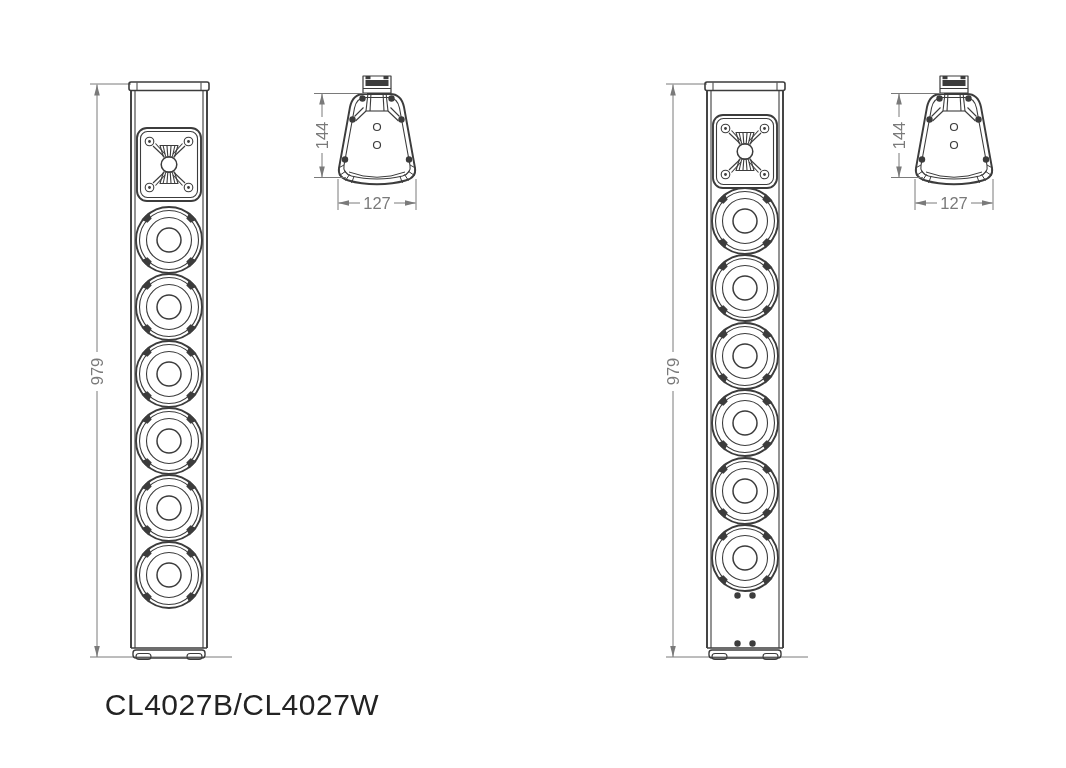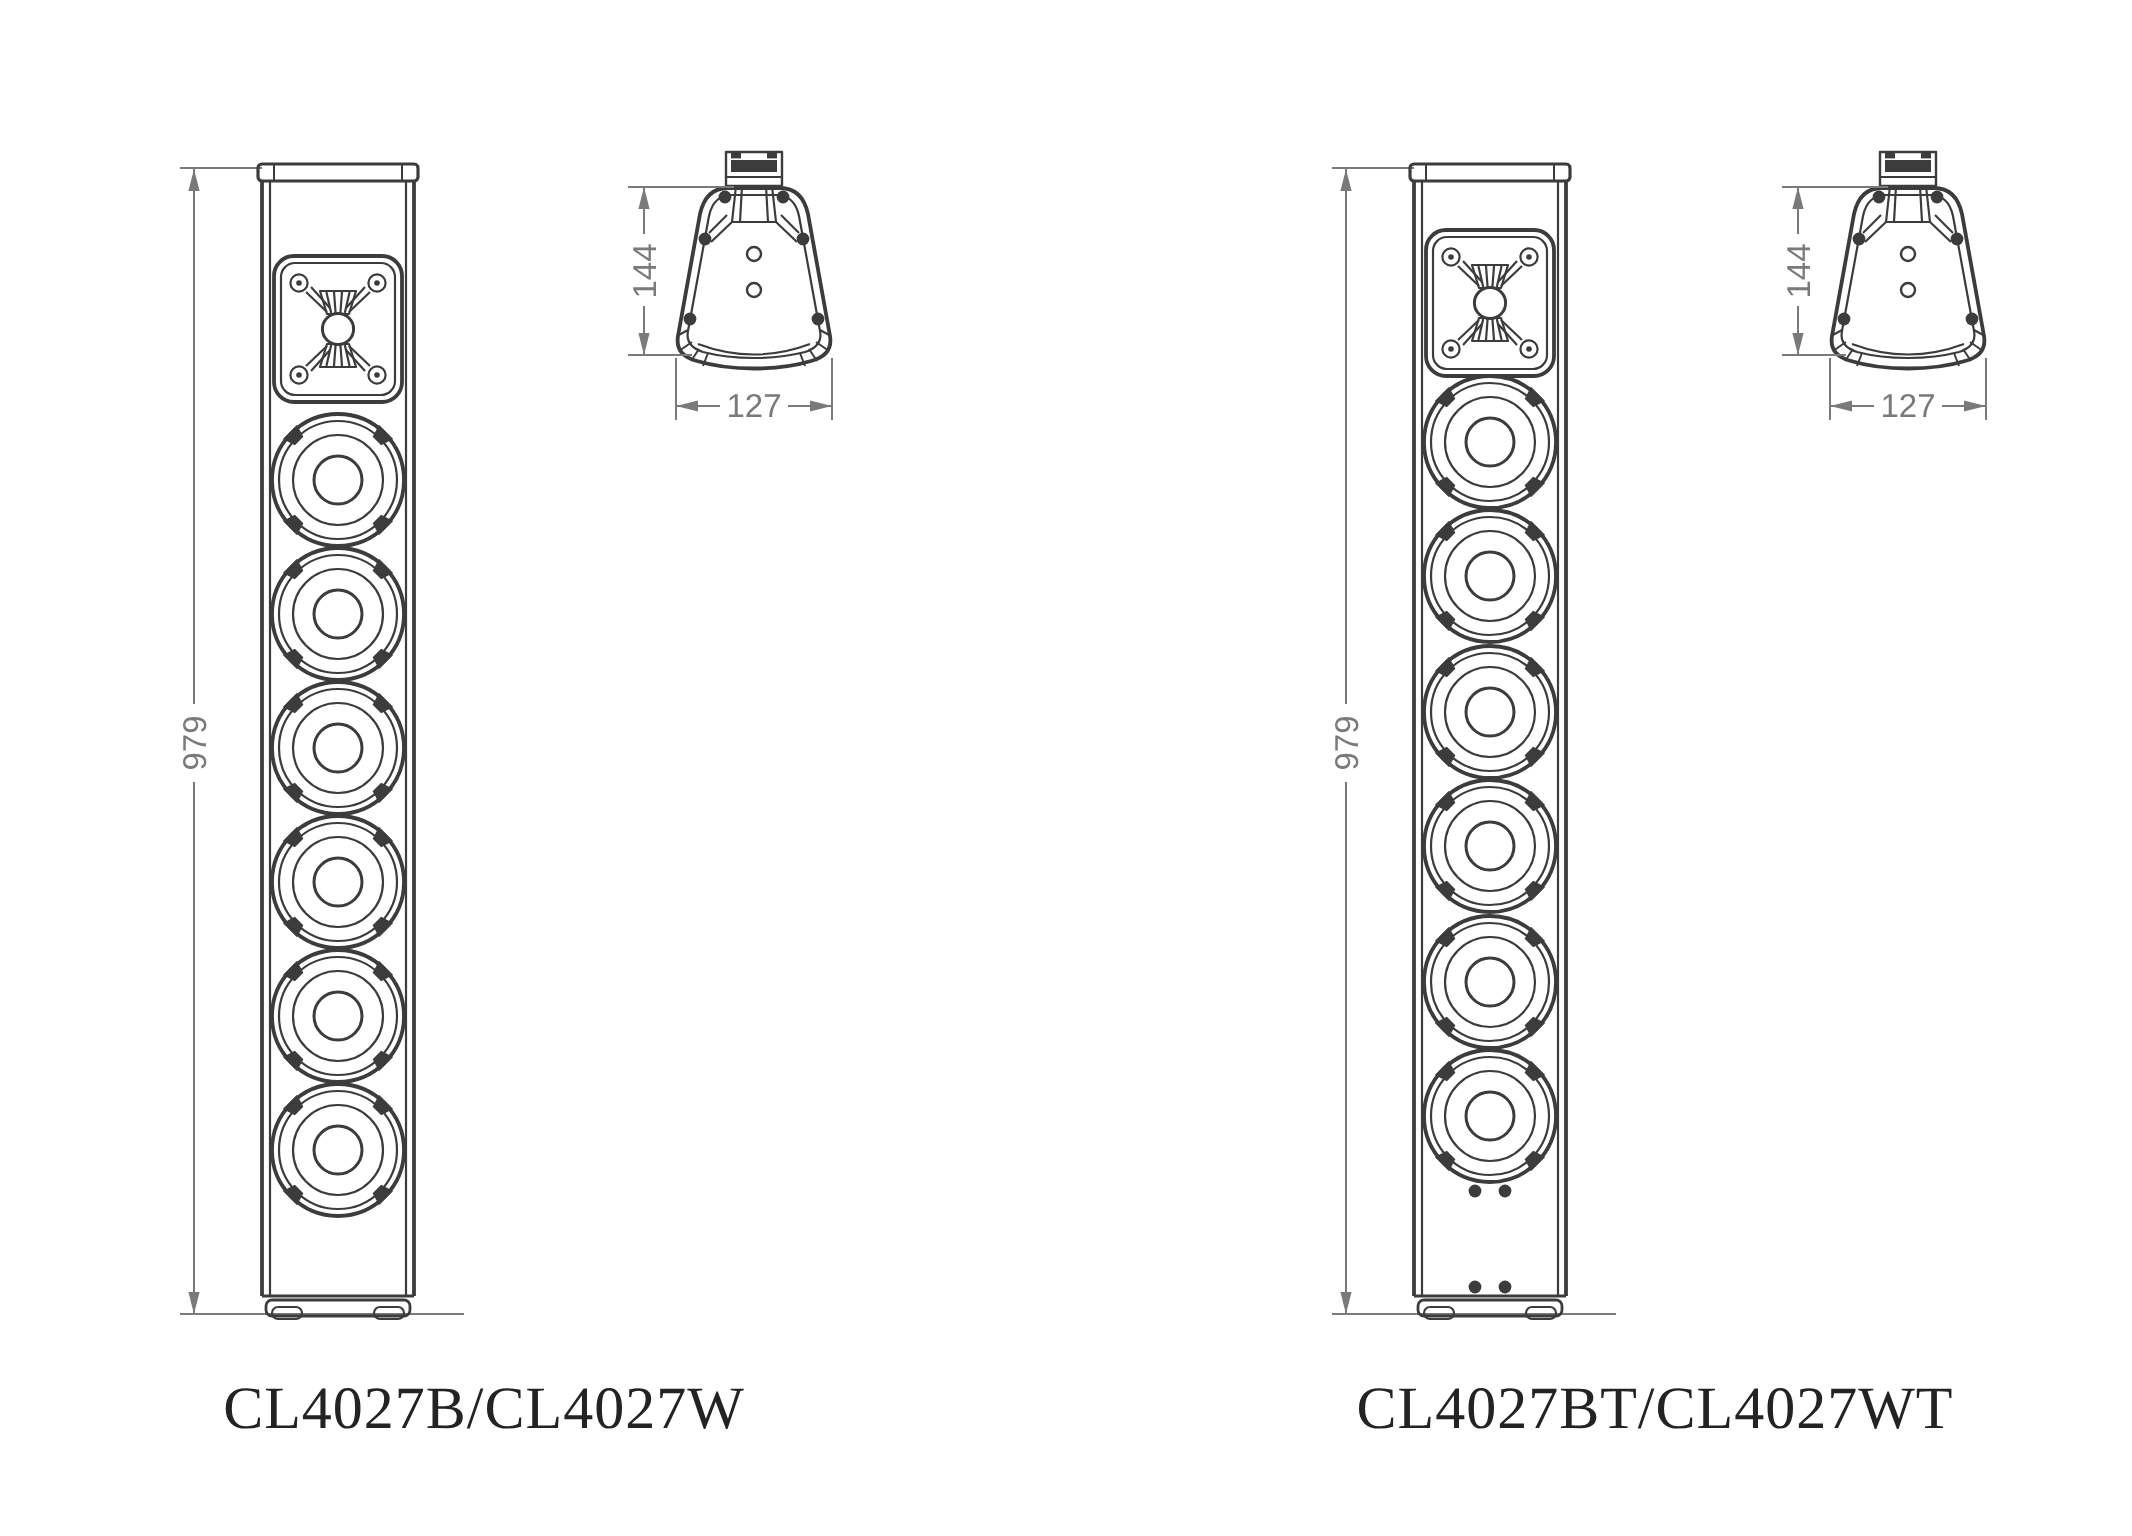--- a/index.html
+++ b/index.html
@@ -12,21 +12,21 @@
   .stage{position:relative;width:1066px;height:768px;background:var(--background);
          font-family:"Liberation Sans", sans-serif;overflow:hidden;}
   svg{position:absolute;left:0;top:0;}
   svg *{vector-effect:non-scaling-stroke;}
   .ln{stroke:var(--line);fill:none;stroke-linejoin:round;}
   .fl{fill:var(--line);stroke:none;}
   .dim{stroke:var(--dim);fill:none;stroke-width:1;}
   .dimfl{fill:var(--dim);stroke:none;}
   .dimtxt{fill:var(--dim);stroke:none;font:16.5px "Liberation Sans", sans-serif;}
   .model-label{position:absolute;color:var(--label);font-size:30px;letter-spacing:.5px;
-               text-align:center;white-space:nowrap;font-family:Liberation Serif, serif;}
+               text-align:center;white-space:nowrap;font-family:Liberation Sans, sans-serif;}
 </style>
 </head>
 <body>
 
 <div class="stage">
 
 <svg width="1066" height="768" viewBox="0 0 1066 768">
   <defs>
 
     <path id="arrow" d="M0,0 L-2.8,11 L2.8,11 Z"></path>
@@ -228,15 +228,14 @@
       <line class="dim" x1="971" y1="203" x2="992.5" y2="203"></line>
       <use href="#arrow" class="dimfl" transform="translate(915,203) rotate(-90)"></use>
       <use href="#arrow" class="dimfl" transform="translate(993,203) rotate(90)"></use>
       <text class="dimtxt" x="954" y="208.5" text-anchor="middle">127</text>
     </g>
   </g>
 </svg>
 
 <div class="model-label" style="left:72px;top:688px;width:340px;">CL4027B/CL4027W</div>
 
-<div class="model-label" style="left:650px;top:688px;width:355px;">CL4027BT/CL4027WT</div>
 
 </div>
 
 </body></html>

